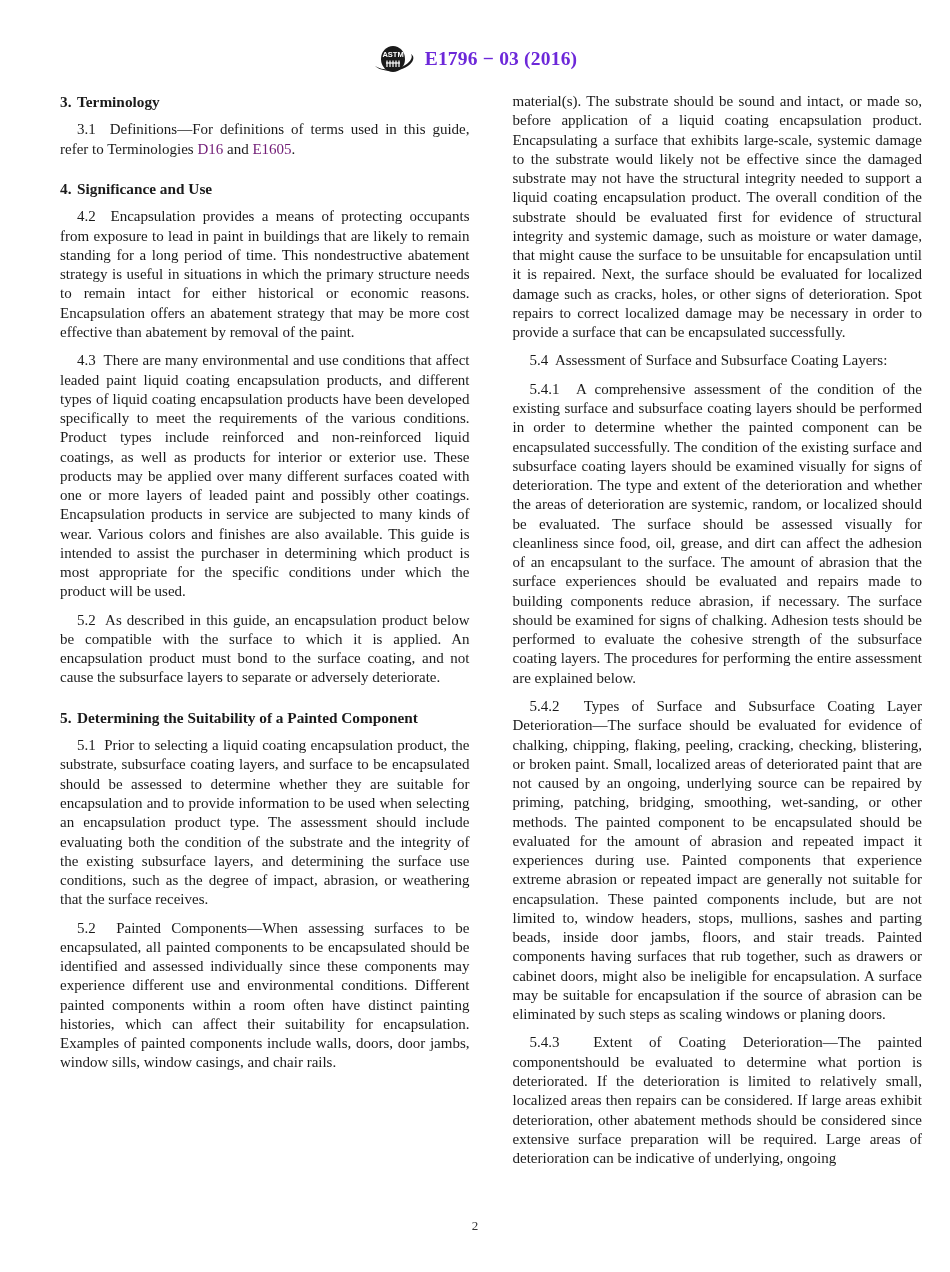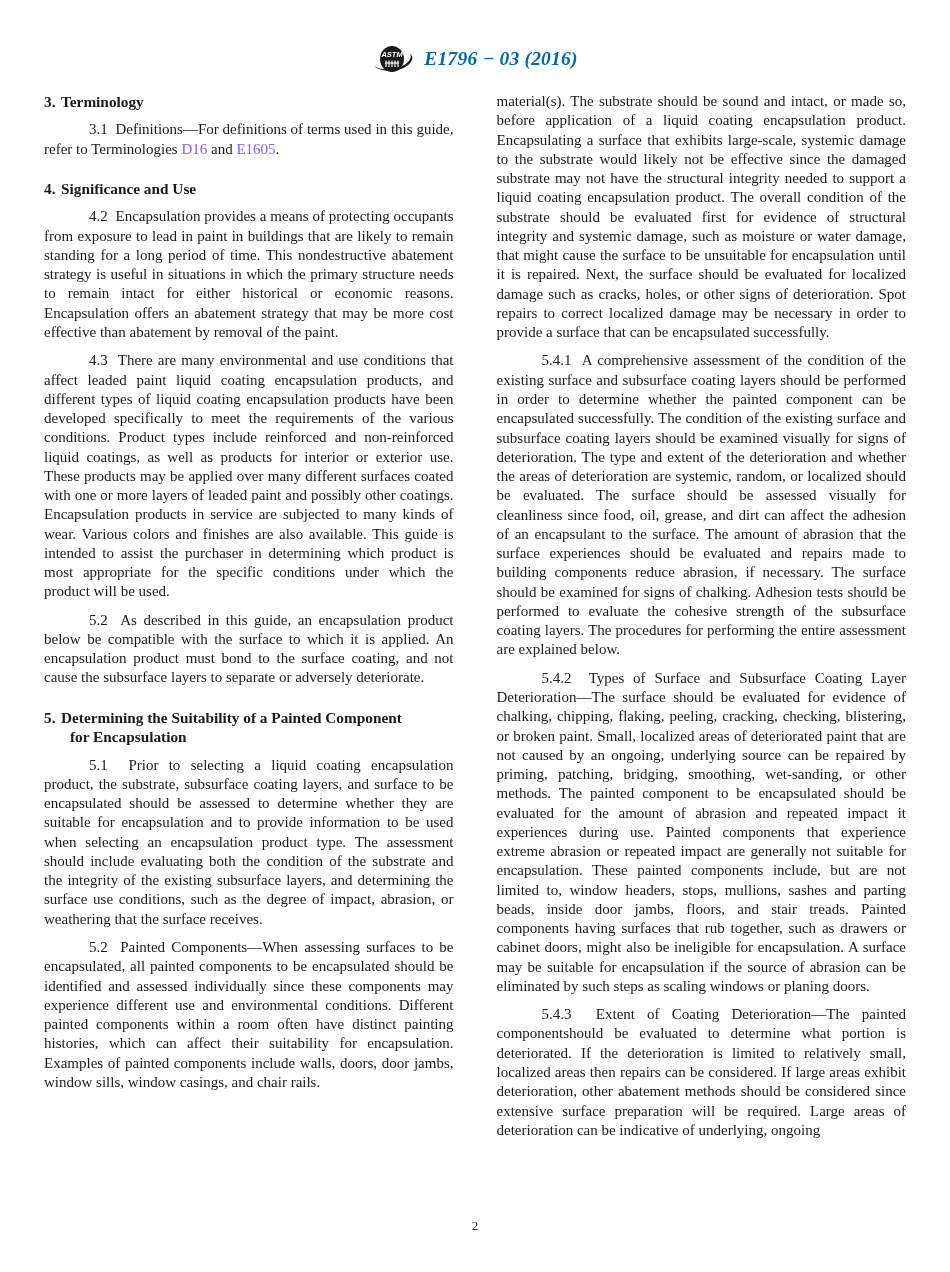--- a/index.html
+++ b/index.html
@@ -21,41 +21,40 @@
   
   .page-header {
     position: absolute;
     top: 44px;
     left: 0;
     width: 950px;
     display: flex;
     align-items: center;
     justify-content: center;
     gap: 10px;
-    font-style: italic;
   }
   .astm-logo {
     width: 42px;
     height: 30px;
     display: block;
     flex: none;
   }
   .header-title {
     font-size: 19.5px;
     font-weight: bold;
     letter-spacing: 0.2px;
     white-space: nowrap;
-    color: #0369a1;
+    color: #6d28d9;
   }
 
   
   .columns {
     position: absolute;
     top: 92px;
-    left: 44px;
+    left: 60px;
     width: 862px;
     height: 1105px;
     display: flex;
     gap: 43px;
   }
   .col {
     width: 419px;
     box-sizing: border-box;
   }
 
@@ -93,25 +92,24 @@
     width: 17px;
     margin-left: -17px;
   }
   .sec-head .cont-line {
     display: block;
     padding-left: 9px;
   }
   .it {
   }
   .ref {
-    color: #8b5cf6;
+    color: #701a75;
   }
   .num-label {
     white-space: nowrap;
-    margin-left: 28px;
   }
 
   
   .page-footer {
     position: absolute;
     left: 0;
     top: 1218px;
     width: 950px;
     text-align: center;
     font-size: 13px;
@@ -152,33 +150,34 @@
 
       <p class="sec-head"><span class="num">4.</span><span>Significance and Use</span></p>
 
 
       <p class="para"><span class="num-label">4.2</span>&nbsp; <span>Encapsulation provides a means of protecting occupants from exposure to lead in paint in buildings that are likely to remain standing for a long period of time. This nondestructive abatement strategy is useful in situations in which the primary structure needs to remain intact for either historical or economic reasons. Encapsulation offers an abatement strategy that may be more cost effective than abatement by removal of the paint.</span></p>
 
       <p class="para"><span class="num-label">4.3</span>&nbsp; <span>There are many environmental and use conditions that affect leaded paint liquid coating encapsulation products, and different types of liquid coating encapsulation products have been developed specifically to meet the requirements of the various conditions. Product types include reinforced and non-reinforced liquid coatings, as well as products for interior or exterior use. These products may be applied over many different surfaces coated with one or more layers of leaded paint and possibly other coatings. Encapsulation products in service are subjected to many kinds of wear. Various colors and finishes are also available. This guide is intended to assist the purchaser in determining which product is most appropriate for the specific conditions under which the product will be used.</span></p>
 
       <p class="para"><span class="num-label">5.2</span>&nbsp; <span>As described in this guide, an encapsulation product below be compatible with the surface to which it is applied. An encapsulation product must bond to the surface coating, and not cause the subsurface layers to separate or adversely deteriorate.</span></p>
 
-      <p class="sec-head"><span class="num">5.</span><span>Determining the Suitability of a Painted Component</span><span class="cont-line">for Encapsulation</span></p>
+      <p class="sec-head"><span class="num">5.</span><span>Determining the Suitability of a Painted Component</span></p>
 
       <p class="para"><span class="num-label">5.1</span>&nbsp; <span>Prior to selecting a liquid coating encapsulation product, the substrate, subsurface coating layers, and surface to be encapsulated should be assessed to determine whether they are suitable for encapsulation and to provide information to be used when selecting an encapsulation product type. The assessment should include evaluating both the condition of the substrate and the integrity of the existing subsurface layers, and determining the surface use conditions, such as the degree of impact, abrasion, or weathering that the surface receives.</span></p>
 
       <p class="para"><span class="num-label">5.2</span>&nbsp; <span class="it">Painted Components</span><span>—When assessing surfaces to be encapsulated, all painted components to be encapsulated should be identified and assessed individually since these components may experience different use and environmental conditions. Different painted components within a room often have distinct painting histories, which can affect their suitability for encapsulation. Examples of painted components include walls, doors, door jambs, window sills, window casings, and chair rails.</span></p>
 
 
     </div>
 
     <div class="col">
 
       <p class="cont">material(s). The substrate should be sound and intact, or made so, before application of a liquid coating encapsulation product. Encapsulating a surface that exhibits large-scale, systemic damage to the substrate would likely not be effective since the damaged substrate may not have the structural integrity needed to support a liquid coating encapsulation product. The overall condition of the substrate should be evaluated first for evidence of structural integrity and systemic damage, such as moisture or water damage, that might cause the surface to be unsuitable for encapsulation until it is repaired. Next, the surface should be evaluated for localized damage such as cracks, holes, or other signs of deterioration. Spot repairs to correct localized damage may be necessary in order to provide a surface that can be encapsulated successfully.</p>
 
+      <p class="para"><span class="num-label">5.4</span>&nbsp; <span class="it">Assessment of Surface and Subsurface Coating Layers:</span></p>
 
       <p class="para"><span class="num-label">5.4.1</span>&nbsp; <span>A comprehensive assessment of the condition of the existing surface and subsurface coating layers should be performed in order to determine whether the painted component can be encapsulated successfully. The condition of the existing surface and subsurface coating layers should be examined visually for signs of deterioration. The type and extent of the deterioration and whether the areas of deterioration are systemic, random, or localized should be evaluated. The surface should be assessed visually for cleanliness since food, oil, grease, and dirt can affect the adhesion of an encapsulant to the surface. The amount of abrasion that the surface experiences should be evaluated and repairs made to building components reduce abrasion, if necessary. The surface should be examined for signs of chalking. Adhesion tests should be performed to evaluate the cohesive strength of the subsurface coating layers. The procedures for performing the entire assessment are explained below.</span></p>
 
       <p class="para"><span class="num-label">5.4.2</span>&nbsp; <span class="it">Types of Surface and Subsurface Coating Layer Deterioration</span><span>—The surface should be evaluated for evidence of chalking, chipping, flaking, peeling, cracking, checking, blistering, or broken paint. Small, localized areas of deteriorated paint that are not caused by an ongoing, underlying source can be repaired by priming, patching, bridging, smoothing, wet-sanding, or other methods. The painted component to be encapsulated should be evaluated for the amount of abrasion and repeated impact it experiences during use. Painted components that experience extreme abrasion or repeated impact are generally not suitable for encapsulation. These painted components include, but are not limited to, window headers, stops, mullions, sashes and parting beads, inside door jambs, floors, and stair treads. Painted components having surfaces that rub together, such as drawers or cabinet doors, might also be ineligible for encapsulation. A surface may be suitable for encapsulation if the source of abrasion can be eliminated by such steps as scaling windows or planing doors.</span></p>
 
       <p class="para"><span class="num-label">5.4.3</span>&nbsp; <span class="it">Extent of Coating Deterioration</span><span>—The painted componentshould be evaluated to determine what portion is deteriorated. If the deterioration is limited to relatively small, localized areas then repairs can be considered. If large areas exhibit deterioration, other abatement methods should be considered since extensive surface preparation will be required. Large areas of deterioration can be indicative of underlying, ongoing</span></p>
 
     </div>
   </div>
 

